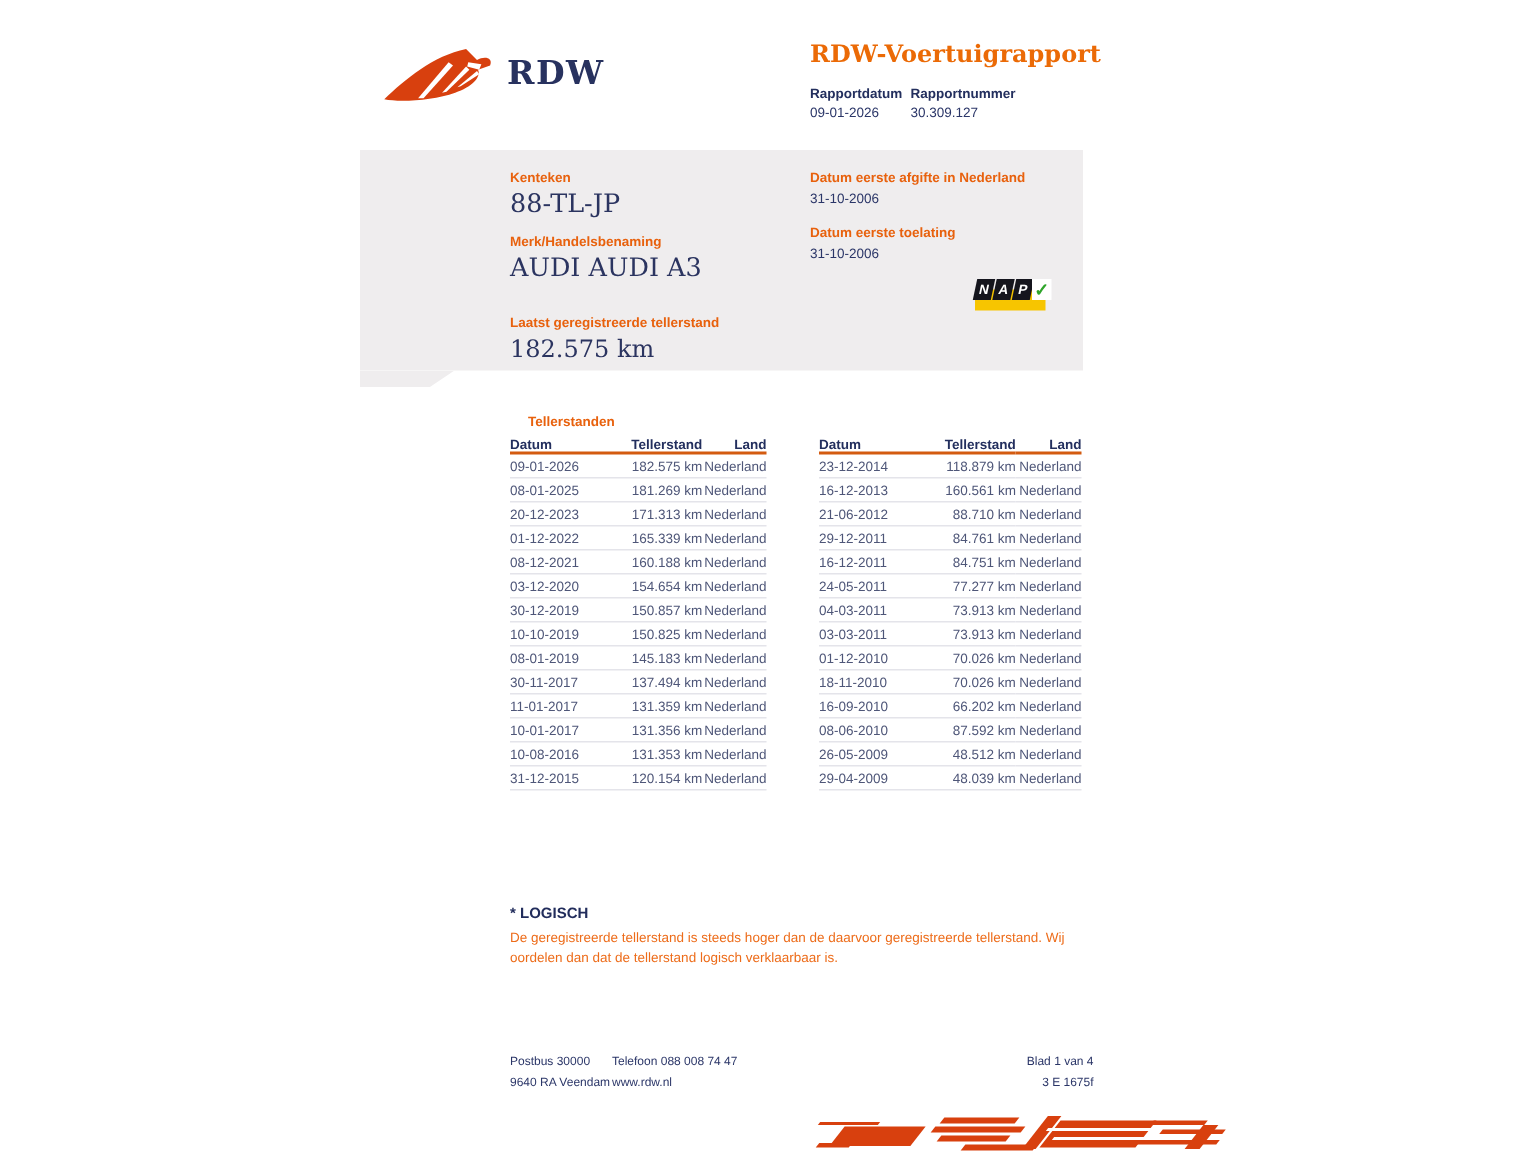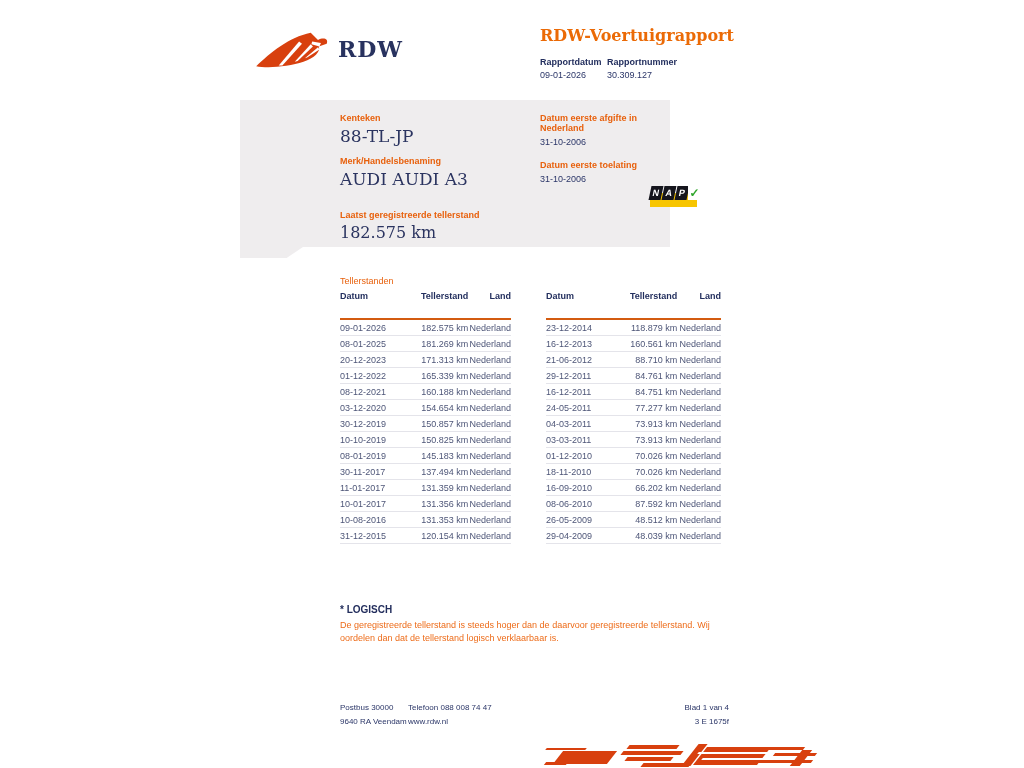--- a/index.html
+++ b/index.html
@@ -11,21 +11,21 @@
   .logo-text{position:absolute;left:338px;top:36px;font-family:"DejaVu Serif",serif;
              font-size:22px;font-weight:600;letter-spacing:1px;color:#28325F;}
   .doc-title{position:absolute;left:540px;top:26px;font-family:"DejaVu Serif",serif;
              font-size:16px;font-weight:bold;color:#EB6A06;}
   .meta-col{position:absolute;top:57px;}
   .meta-col.c1{left:540px;} .meta-col.c2{left:607px;}
   .meta-label{font-size:9px;font-weight:bold;color:#232F5E;}
   .meta-value{font-size:9px;color:#2B3668;margin-top:3px;}
 
   
-  .panel{position:absolute;left:240px;top:100px;width:430px;height:147px;background:#EFEDEE;}
+  .panel{position:absolute;left:240px;top:100px;width:482px;height:147px;background:#EFEDEE;}
   .panel::after{content:"";position:absolute;left:0;top:147px;width:63px;height:11px;
                 background:#EFEDEE;clip-path:polygon(0 0,100% 0,74% 100%,0 100%);}
   .fld-label{font-size:9px;font-weight:bold;color:#E8610D;}
   .fld-value{font-family:"DejaVu Serif",serif;font-size:17px;color:#2B3460;margin-top:3px;}
   .panel-left{position:absolute;left:100px;top:13px;}
   .panel-left .gap{height:10px;}
   .panel-last{position:absolute;left:100px;top:110px;}
   .panel-last .fld-value{font-size:16px;}
   .panel-right{position:absolute;left:300px;top:13px;}
   .panel-right .sm-value{font-size:9px;color:#2B3668;margin-top:4px;}
@@ -38,26 +38,26 @@
   .nap-yellow{position:absolute;left:2px;top:7px;width:47px;height:14px;background:#F7C500;}
   .nap-box{position:absolute;top:0;width:12px;height:14px;background:#15151d;color:#fff;
            font-size:9px;font-weight:bold;display:flex;align-items:center;justify-content:center;
            transform:skewX(-12deg);}
   .nap-box.n{left:2px;} .nap-box.a{left:15px;} .nap-box.p{left:28px;}
   .nap-check{position:absolute;left:40px;top:0;width:13px;height:14px;background:#fff;
              color:#2FA52B;font-size:12px;font-weight:bold;display:flex;align-items:center;
              justify-content:center;}
 
   
-  .section-title{position:absolute;left:340px;top:276px;font-size:9px;font-weight:normal;color:#E8610D;}
+  .section-title{position:absolute;left:352px;top:276px;font-size:9px;font-weight:bold;color:#E8610D;}
   table.ts{position:absolute;top:289px;border-collapse:collapse;table-layout:fixed;font-size:9px;}
   table.ts.left{left:340px;width:171px;}
   table.ts.right{left:546px;width:175px;}
   table.ts th{font-weight:bold;color:#232F5E;border-bottom:2px solid #D35B10;
-              padding:2px 0 17px;text-align:right;}
+              padding:2px 0 0;text-align:right;}
   table.ts th:first-child{text-align:left;width:42%;}
   table.ts th:nth-child(2){width:33%;}
   table.ts th:nth-child(3){width:25%;}
   table.ts td{color:#4E5678;border-bottom:1px solid #E4E4EA;padding:3px 0 2px;text-align:right;}
   table.ts td:first-child{text-align:left;}
 
   
   .footnote-title{position:absolute;left:340px;top:604px;font-size:10px;font-weight:bold;color:#222D5C;}
   .footnote-body{position:absolute;left:340px;top:619px;width:396px;font-size:9px;
                  line-height:13px;color:#ED6C1A;}

